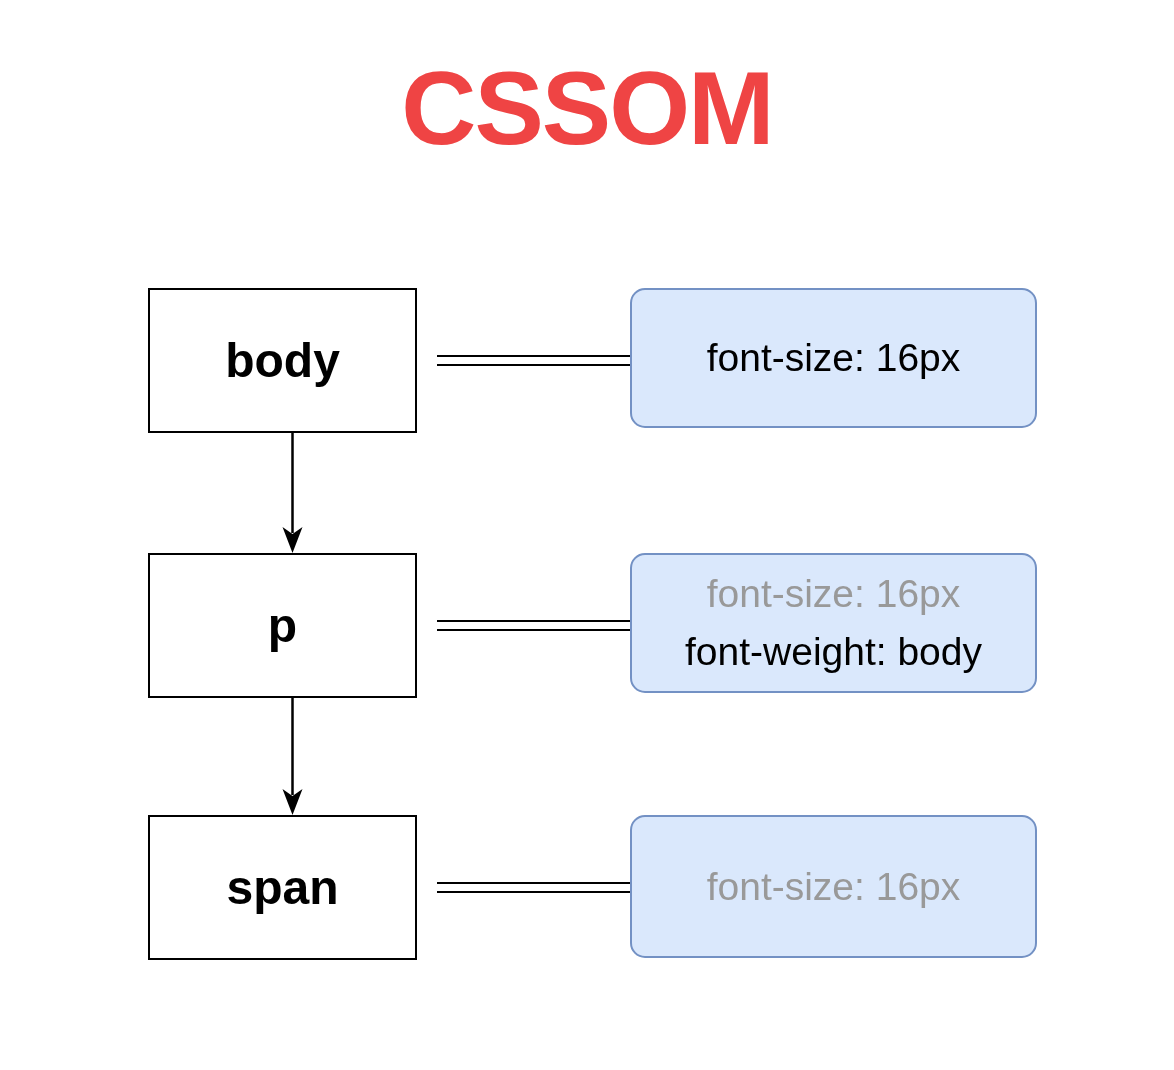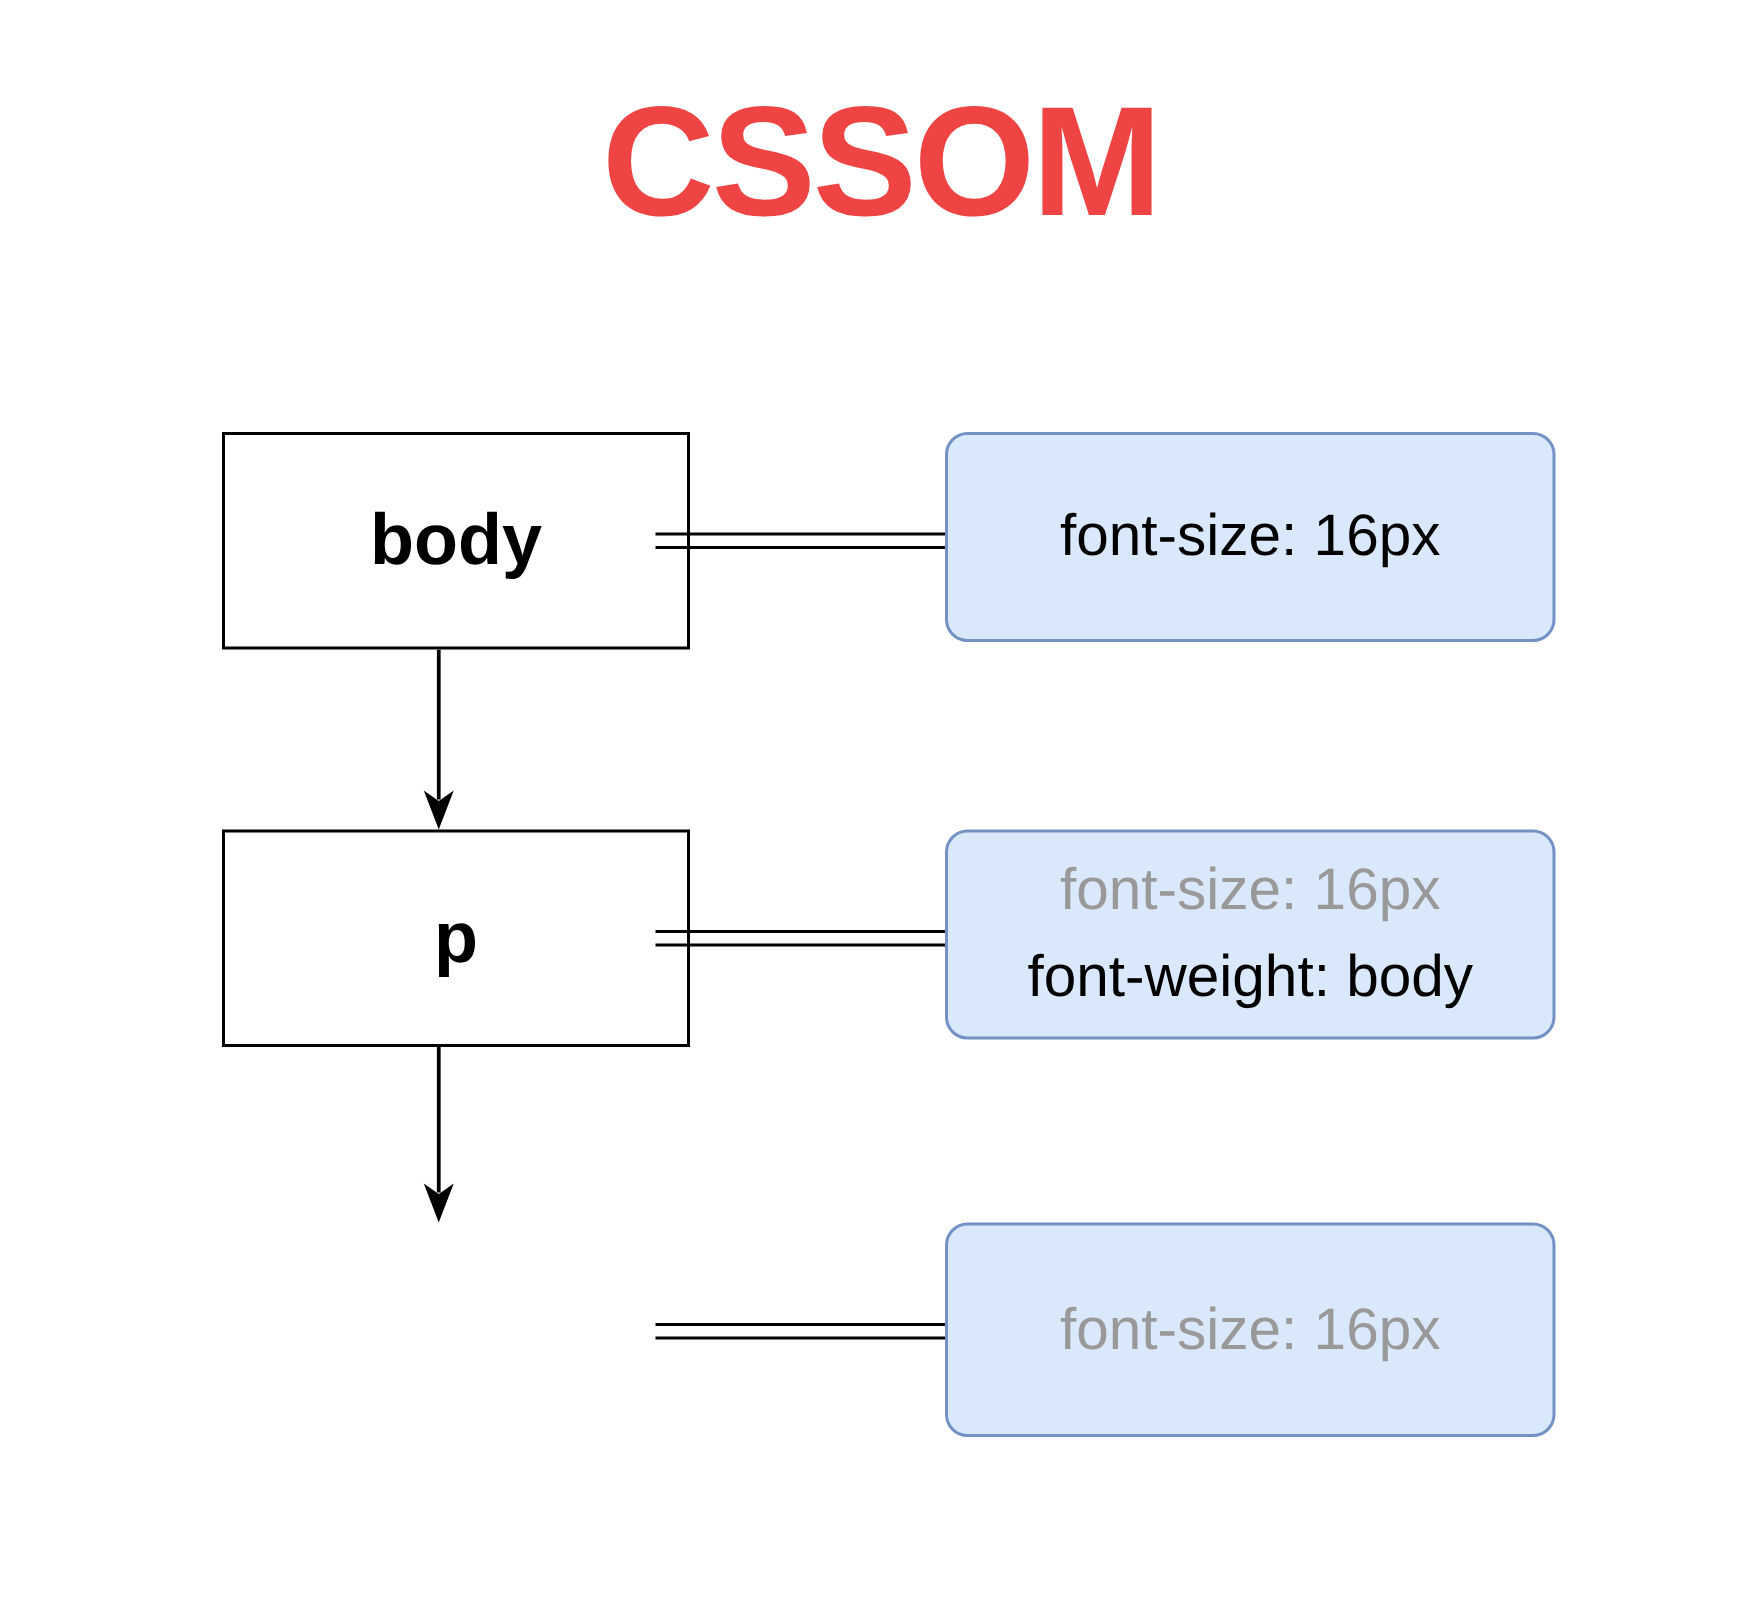--- a/index.html
+++ b/index.html
@@ -24,21 +24,21 @@
     font-size: 104px;
     font-weight: bold;
     letter-spacing: -2px;
     color: #ef4444;
     line-height: 1.0;
     margin-top: 28px;
   }
   .node-box {
     position: absolute;
     left: 148px;
-    width: 312px;
+    width: 269px;
     height: 145px;
     box-sizing: border-box;
     background: #ffffff;
     border: 2.5px solid #000000;
     display: flex;
     align-items: center;
     justify-content: center;
   }
   .node-label {
     font-size: 48px;
@@ -112,18 +112,21 @@
   <div class="style-box" style="top:553px;">
     <span class="style-line inherited">font-size: 16px</span>
     <span class="style-line">font-weight: body</span>
   </div>
 
   <svg class="arrow-svg" style="top:698px;" width="27" height="117" viewBox="0 0 27 117">
     <line x1="13.5" y1="0" x2="13.5" y2="97" stroke="#000000" stroke-width="2.5"></line>
     <path d="M 13.5 117 L 3.5 91 L 13.5 98 L 23.5 91 Z" fill="#000000"></path>
   </svg>
 
+  <div class="node-box" style="top:815px;">
+    <span class="node-label">span</span>
+  </div>
   <div class="equals-connector" style="top:882px;"></div>
   <div class="style-box" style="top:815px; height:143px;">
     <span class="style-line inherited">font-size: 16px</span>
   </div>
 
 </div>
 
 </body></html>

